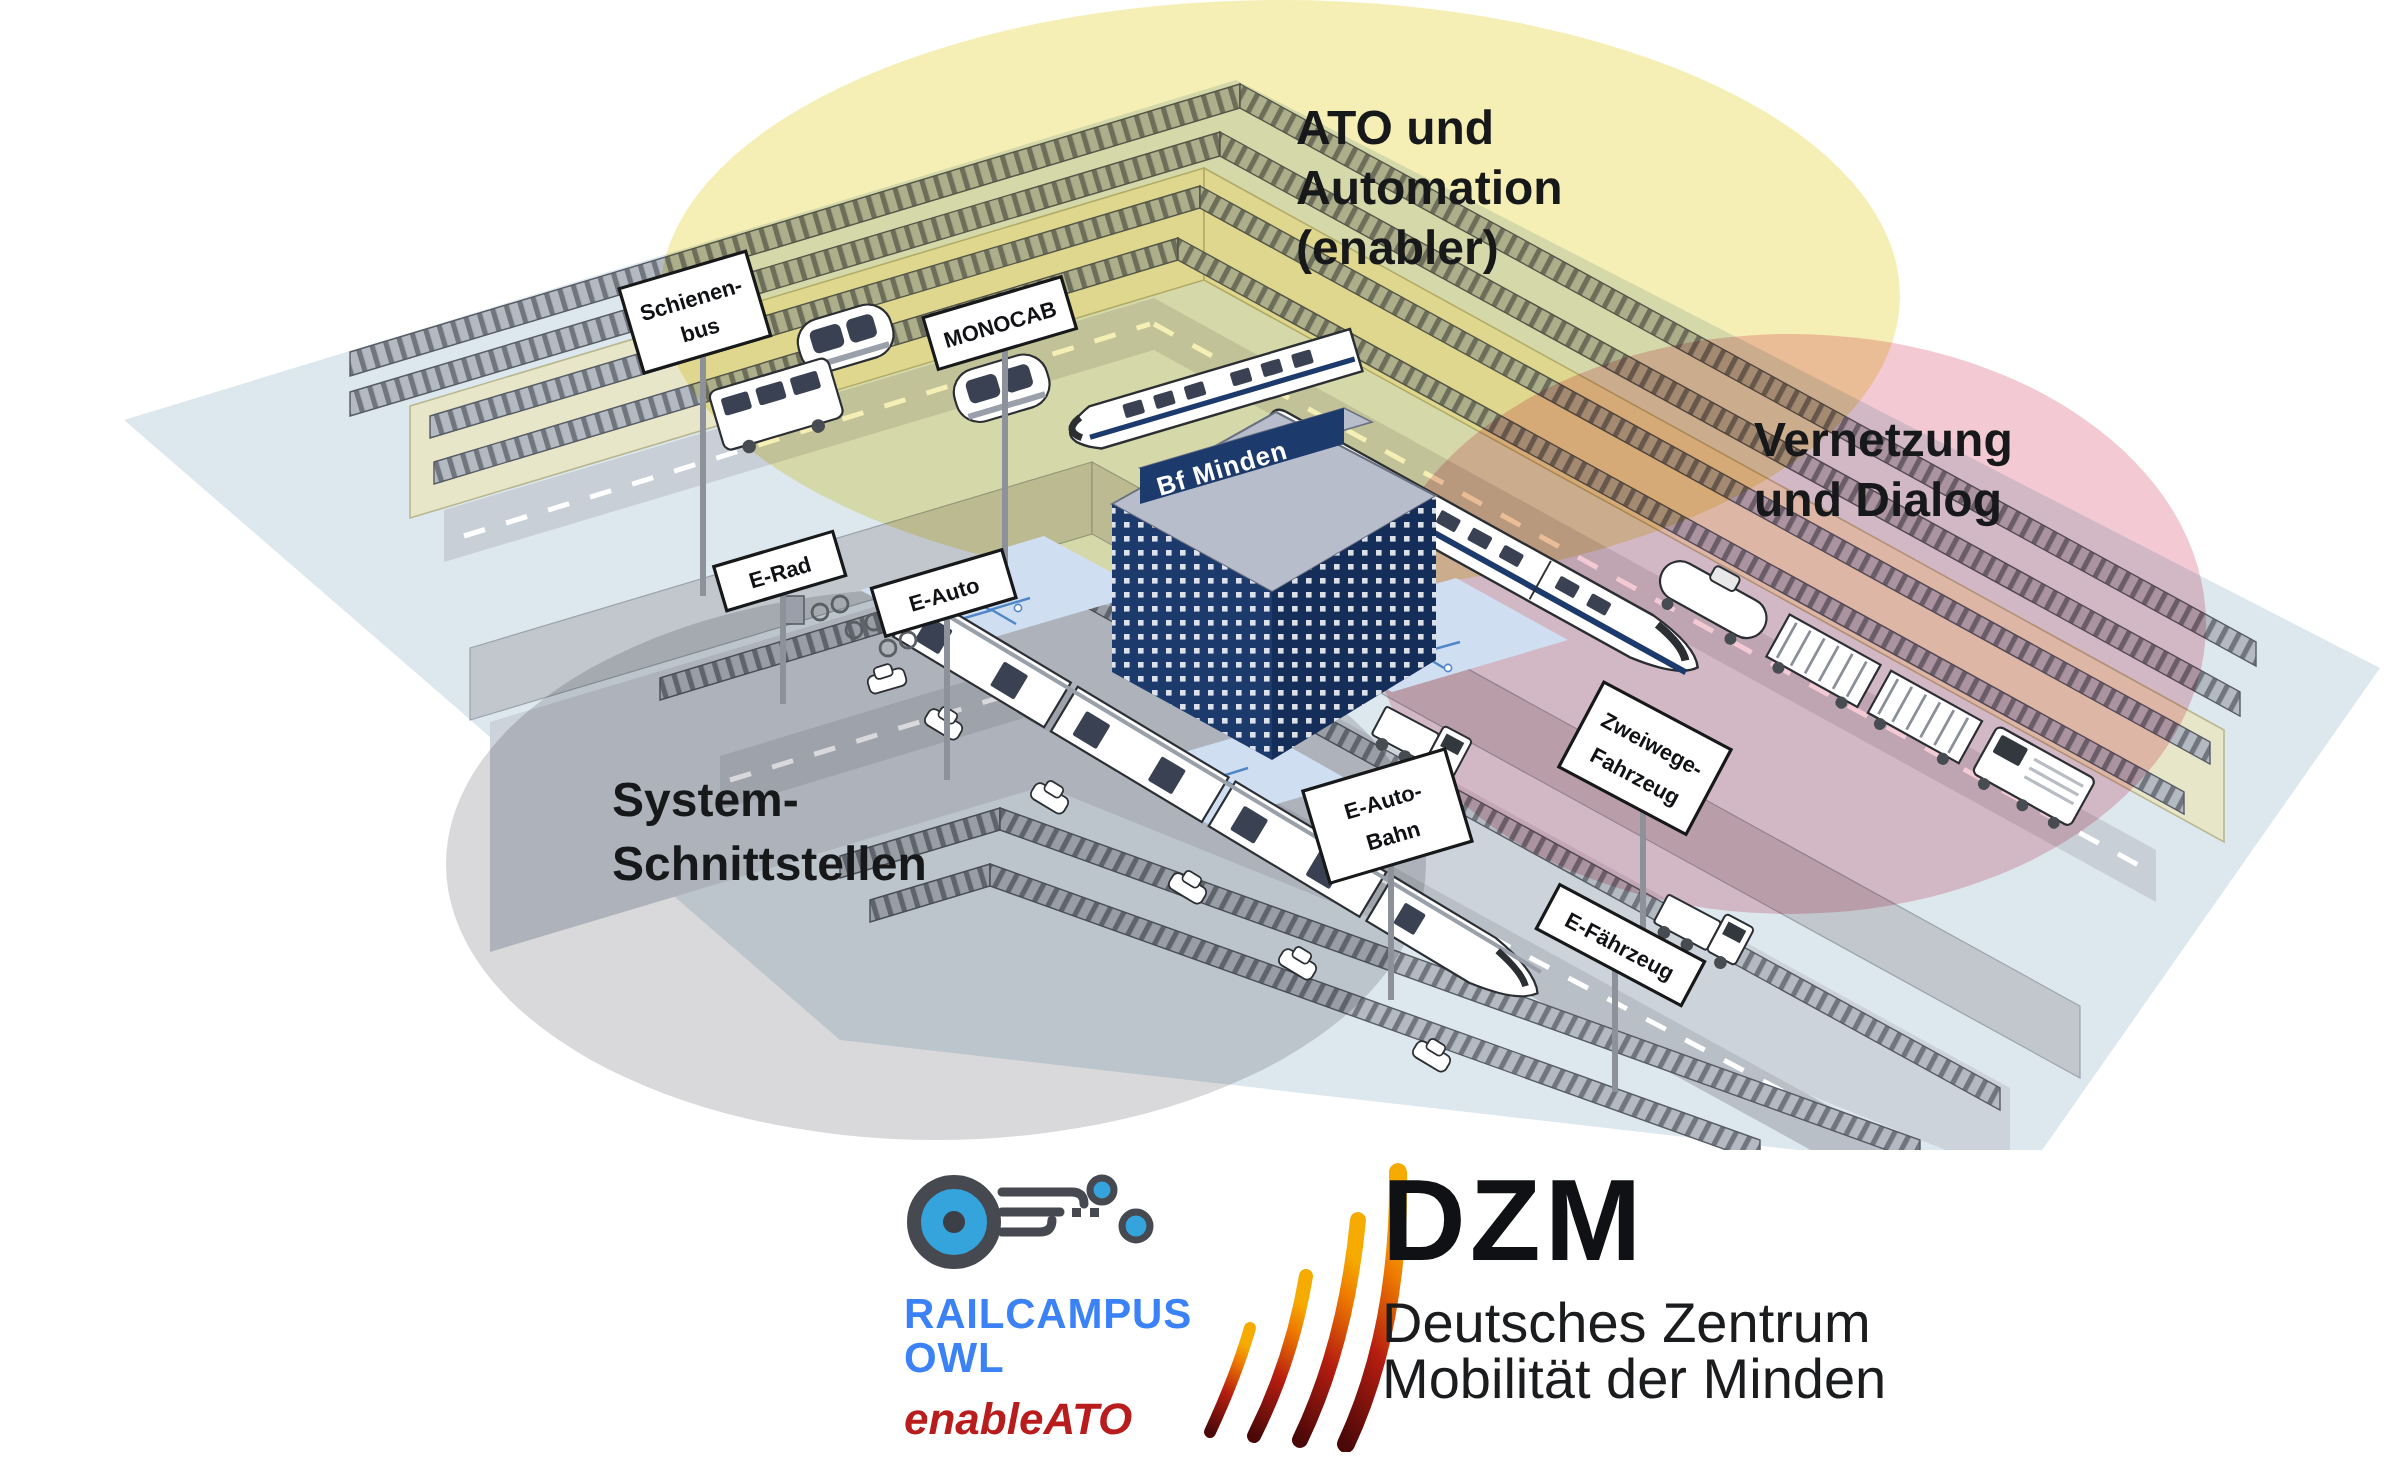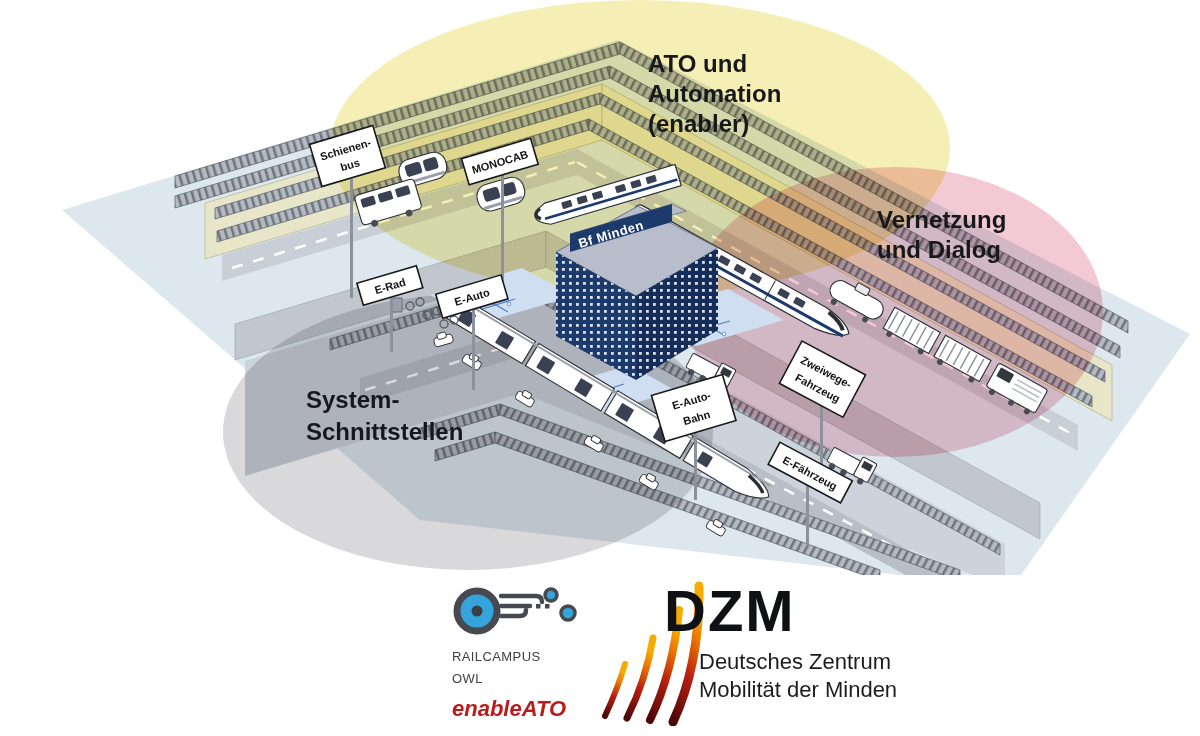--- a/index.html
+++ b/index.html
@@ -3,24 +3,24 @@
 <meta charset="utf-8">
 <style>
   html,body{margin:0;padding:0;background:#fff;}
   .stage{position:relative;width:1200px;height:736px;background:#fff;overflow:hidden;
          font-family:"Liberation Sans",sans-serif;}
   svg text{font-family:"Liberation Sans",sans-serif;}
   .region-label{font-size:24px;font-weight:bold;fill:#17181a;}
   .sign-text{font-size:11px;font-weight:bold;fill:#101114;}
   .station-text{font-size:13px;font-weight:bold;fill:#ffffff;letter-spacing:.5px;}
   .abs{position:absolute;}
-  .rc-name{font-size:13px;font-weight:normal;color:#404040;letter-spacing:.4px;line-height:22px;}
+  .rc-name{font-size:21px;font-weight:bold;color:#3b82f6;letter-spacing:.4px;line-height:22px;}
   .rc-tag{font-size:22px;font-weight:bold;font-style:italic;color:#b91c1c;margin-top:6px;}
   .dzm-abbr{font-size:58px;font-weight:bold;color:#101114;letter-spacing:2px;line-height:58px;}
-  .dzm-sub{font-size:22px;color:#1b1c1e;line-height:28px;margin-top:8px;margin-left:35px;}
+  .dzm-sub{font-size:28px;color:#1b1c1e;line-height:28px;margin-top:8px;}
 </style>
 </head>
 <body>
 
 <div class="stage">
 
 <svg width="1200" height="575" viewBox="0 0 1200 575" class="abs" style="left:0;top:0">
   <defs>
     <pattern id="tiesL" width="7" height="16" patternUnits="userSpaceOnUse" patternTransform="rotate(-16.5)">
       <rect width="7" height="16" fill="#b4bac2"></rect>
@@ -347,21 +347,21 @@
         </linearGradient>
       </defs>
       <path d="M10,140 Q23,112 30,88" stroke-width="6"></path>
       <path d="M32,142 Q51,104 58,62" stroke-width="7"></path>
       <path d="M55,144 Q78,96 84,34" stroke-width="8"></path>
       <path d="M78,146 Q105,88 104,10" stroke-width="9"></path>
     </g>
   </svg>
 </div>
 
-<div class="abs" style="left:664px;top:582px;width:320px;">
+<div class="abs" style="left:691px;top:582px;width:320px;">
   <div class="dzm-abbr">DZM</div>
   <div class="dzm-sub">
     <div>Deutsches Zentrum</div>
     <div>Mobilität der Minden</div>
   </div>
 </div>
 
 </div>
 
 </body></html>

